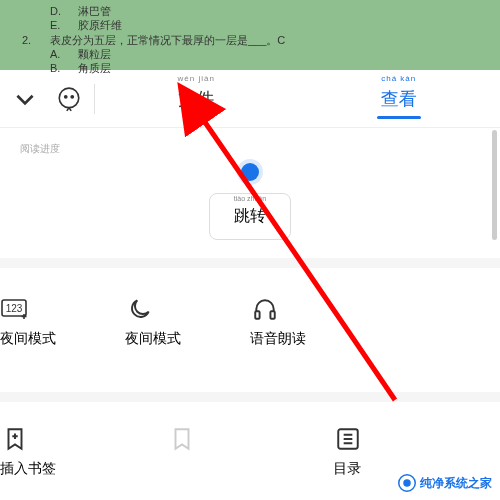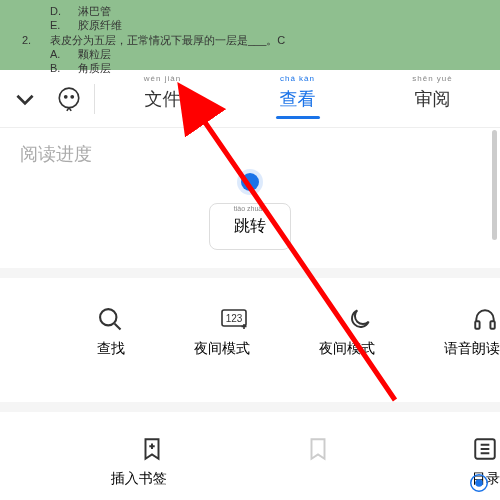--- a/index.html
+++ b/index.html
@@ -10,30 +10,30 @@
   .tabbar { display: flex; align-items: center; height: 58px; border-bottom: 1px solid #eee; }
   .tabbar .left { display: flex; align-items: center; padding: 0 12px; gap: 18px; }
   .divider { width: 1px; height: 30px; background: #e0e0e0; }
   .tabs { flex: 1; display: flex; justify-content: space-around; align-items: center; }
   .tab { font-size: 18px; color: #333; font-weight: 500; position: relative; padding: 14px 0; cursor: pointer; }
   .tab .pinyin { position: absolute; top: 1px; left: 50%; transform: translateX(-50%); font-size: 8px; color: #888; white-space: nowrap; letter-spacing: 1px; }
   .tab.active { color: #1a73e8; }
   .tab.active .pinyin { color: #1a73e8; }
   .tab.active::after { content: ""; position: absolute; bottom: 6px; left: -4px; right: -4px; height: 3px; background: #1a73e8; border-radius: 2px; }
   .progress-sec { padding: 14px 20px 0 20px; }
-  .progress-label { font-size: 18px; color: #aaa; margin-bottom: 14px; }
+  .progress-label { font-size: 10px; color: #aaa; margin-bottom: 14px; }
   .progress-row { display: flex; align-items: center; gap: 20px; flex-direction: column; }
   .slider-wrap { flex: 1; display: flex; align-items: center; height: 50px; }
   .slider-track { flex: 1; height: 3px; background: #ddd; position: relative; border-radius: 2px; }
   .slider-thumb { position: absolute; left: 2%; top: 50%; transform: translate(-50%,-50%); width: 18px; height: 18px; border-radius: 50%; background: #1a73e8; box-shadow: 0 0 0 4px rgba(26,115,232,0.15); }
   .jump-btn { border: 1px solid #ddd; border-radius: 8px; padding: 12px 24px; font-size: 16px; font-weight: 500; position: relative; }
   .jump-btn .pinyin { position: absolute; top: 1px; left: 50%; transform: translateX(-50%); font-size: 7px; color: #888; white-space: nowrap; }
   .sep { height: 10px; background: #f5f5f5; margin-top: 18px; }
   .grid { display: grid; grid-template-columns: repeat(4,1fr); padding: 12px 0; }
-  .grid-item { display: flex; flex-direction: column; align-items: flex-end; gap: 6px; padding: 14px 0; cursor: pointer; }
+  .grid-item { display: flex; flex-direction: column; align-items: flex-start; gap: 6px; padding: 14px 0; cursor: pointer; }
   .grid-item .ico { width: 30px; height: 30px; display: flex; align-items: center; justify-content: center; color: #333; }
   .grid-item .lbl { font-size: 14px; font-weight: 500; }
   .grid2 { display: grid; grid-template-columns: repeat(3,1fr); padding: 8px 0 20px 0; }
   .grid2 .grid-item.dim .ico, .grid2 .grid-item.dim .lbl { color: #ccc; }
   .scrollbar { position: absolute; right: 3px; top: 130px; width: 5px; height: 110px; background: #ccc; border-radius: 3px; }
   .arrow { position: absolute; pointer-events: none; }
   .watermark { position: absolute; right: 8px; bottom: 8px; display: flex; align-items: center; gap: 4px; font-size: 12px; }
   .watermark .brand { color: #1a73e8; font-weight: 600; }
   .watermark .url { color: #888; font-size: 10px; }
   svg { display: block; }
@@ -83,24 +83,20 @@
   <div class="divider"></div>
   <div class="tabs">
     <div class="tab">
       <span class="pinyin">wén  jiàn</span>
       <span>文件</span>
     </div>
     <div class="tab active">
       <span class="pinyin">chá  kàn</span>
       <span>查看</span>
     </div>
-    <div class="tab">
-      <span class="pinyin">shěn  yuè</span>
-      <span>审阅</span>
-    </div>
   </div>
 </div>
 
 <div class="progress-sec">
   <div class="progress-label">阅读进度</div>
   <div class="progress-row">
     <div class="slider-wrap">
       <div class="slider-track">
           <div class="slider-thumb"></div>
         </div>
@@ -108,29 +104,20 @@
     <div class="jump-btn">
       <span class="pinyin">tiào  zhuǎn</span>
       <span>跳转</span>
     </div>
   </div>
 </div>
 
 <div class="sep"></div>
 
 <div class="grid">
-  <div class="grid-item">
-    <span class="ico">
-        <svg width="28" height="28" viewBox="0 0 24 24" fill="none" stroke="#333" stroke-width="1.8">
-          <circle cx="10.5" cy="10.5" r="7"></circle>
-          <path d="M16 16l5 5"></path>
-        </svg>
-      </span>
-    <span class="lbl">查找</span>
-  </div>
   <div class="grid-item">
     <span class="ico">
         <svg width="30" height="28" viewBox="0 0 30 24" fill="none" stroke="#333" stroke-width="1.6">
           <rect x="2" y="3" width="24" height="16" rx="2"></rect>
           <text x="14" y="15" font-size="10" text-anchor="middle" fill="#333" stroke="none" font-family="sans-serif">123</text>
           <path d="M24 17v5M21.5 19.5h5"></path>
         </svg>
       </span>
     <span class="lbl">夜间模式</span>
   </div>
@@ -194,14 +181,15 @@
     </defs>
   <path d="M395 400 Q300 260 200 115" stroke="#ff0000" stroke-width="5" fill="none" marker-end="url(#ah)"></path>
 </svg>
 
 <div class="watermark">
   <svg width="18" height="18" viewBox="0 0 24 24">
       <circle cx="12" cy="12" r="11" fill="none" stroke="#1a73e8" stroke-width="2"></circle>
       <circle cx="12" cy="12" r="5" fill="#1a73e8"></circle>
     </svg>
   <div>
+    <div class="brand">纯净系统之家</div>
   </div>
 </div>
 
 </body></html>

